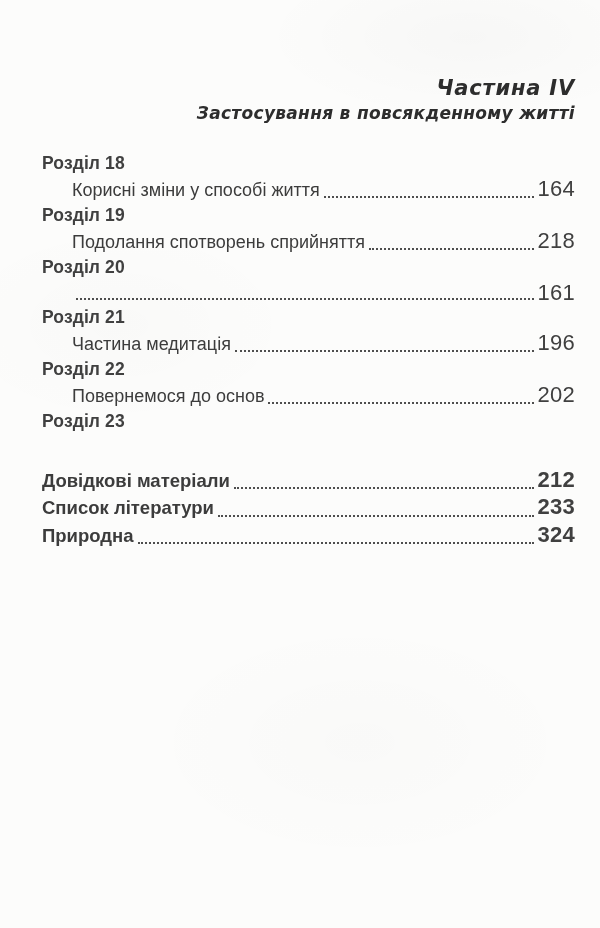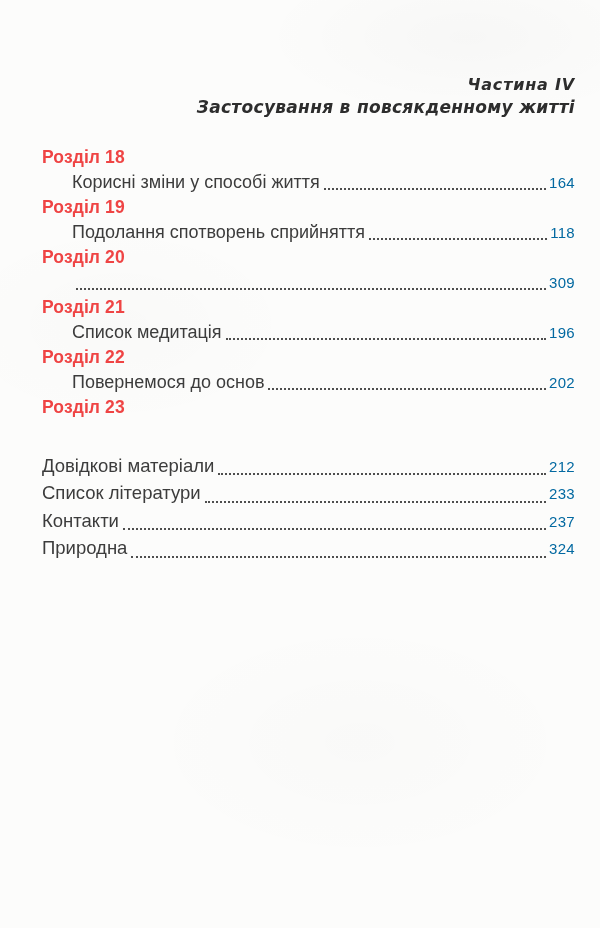--- a/index.html
+++ b/index.html
@@ -29,21 +29,21 @@
   
   .part-header {
     text-align: right;
     margin-bottom: 27px;
     font-family: "DejaVu Sans", sans-serif;
     font-style: italic;
     font-weight: 700;
     color: #2d2d2d;
   }
   .part-label {
-    font-size: 16px;
+    font-size: 21px;
     line-height: 1.15;
     letter-spacing: 0.8px;
   }
   .part-title {
     font-size: 17px;
     line-height: 1.15;
     margin-top: 4px;
     letter-spacing: 0.3px;
   }
 
@@ -56,45 +56,46 @@
     color: #3c3c3c;
   }
   .leader {
     flex: 1;
     min-width: 12px;
     border-bottom: 2px dotted #4e4e4e;
     align-self: flex-end;
     margin: 0 3px 5px 4px;
   }
   .pagenum {
-    font-size: 15px;
-    color: #0369a1;
+    font-size: 22px;
+    color: #404040;
     letter-spacing: 0.3px;
   }
 
   
   .chapter-label {
     font-size: 17.5px;
     font-weight: 700;
     line-height: 25px;
-    color: #ef4444;
+    color: #404040;
     letter-spacing: 0.1px;
   }
   .chapter .toc-row {
     margin-left: 30px;
     text-align: right;
   }
 
   
   .back-matter {
     margin-top: 33px;
   }
   .back-matter .toc-row {
     line-height: 26.5px;
     font-size: 18.5px;
+    font-weight: bold;
   }
 </style>
 </head>
 <body>
 
 <div class="page">
 
   <header class="part-header">
     <div class="part-label">Частина IV</div>
     <div class="part-title">Застосування в повсякденному житті</div>
@@ -109,36 +110,36 @@
         <span class="leader"></span>
         <span class="pagenum">164</span>
       </div>
     </div>
 
     <div class="chapter">
       <div class="chapter-label">Розділ 19</div>
       <div class="toc-row">
         <span>Подолання спотворень сприйняття</span>
         <span class="leader"></span>
-        <span class="pagenum">118</span>
+        <span class="pagenum">218</span>
       </div>
     </div>
 
     <div class="chapter">
       <div class="chapter-label">Розділ 20</div>
       <div class="toc-row">
         <span class="leader"></span>
-        <span class="pagenum">309</span>
+        <span class="pagenum">161</span>
       </div>
     </div>
 
     <div class="chapter">
       <div class="chapter-label">Розділ 21</div>
       <div class="toc-row">
-        <span>Список медитація</span>
+        <span>Частина медитація</span>
         <span class="leader"></span>
         <span class="pagenum">196</span>
       </div>
     </div>
 
     <div class="chapter">
       <div class="chapter-label">Розділ 22</div>
       <div class="toc-row">
         <span>Повернемося до основ</span>
         <span class="leader"></span>
@@ -158,25 +159,20 @@
         <span class="pagenum">212</span>
       </div>
 
       <div class="toc-row">
         <span>Список літератури</span>
         <span class="leader"></span>
         <span class="pagenum">233</span>
       </div>
 
 
-      <div class="toc-row">
-        <span>Контакти</span>
-        <span class="leader"></span>
-        <span class="pagenum">237</span>
-      </div>
 
       <div class="toc-row">
         <span>Природна</span>
         <span class="leader"></span>
         <span class="pagenum">324</span>
       </div>
 
     </section>
 
   </main>

